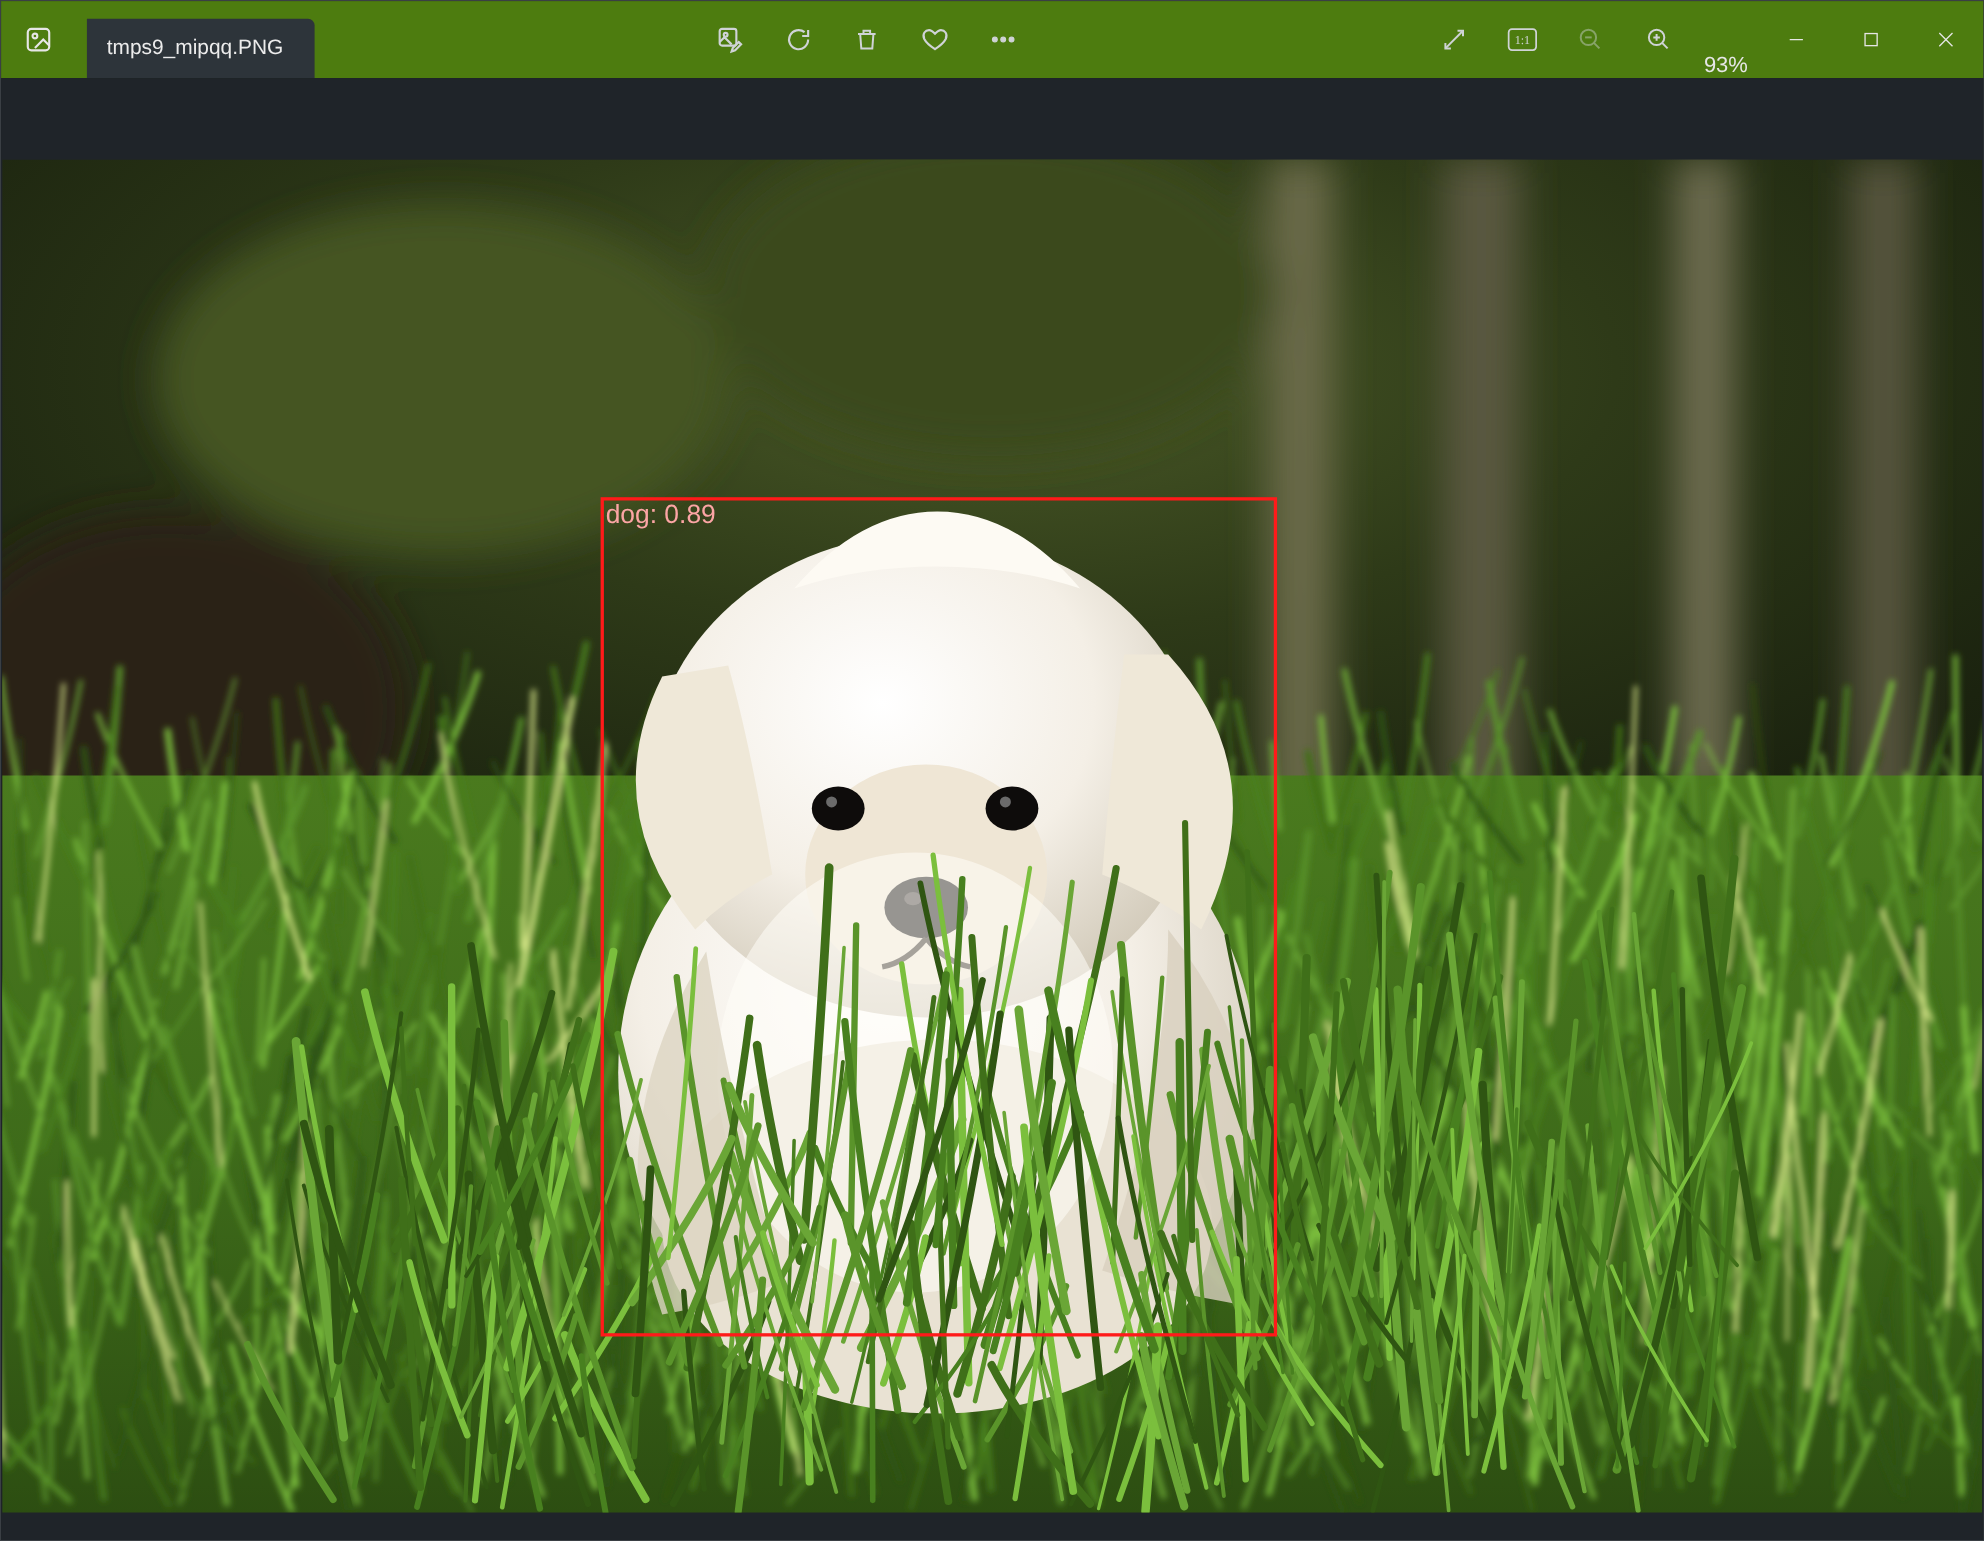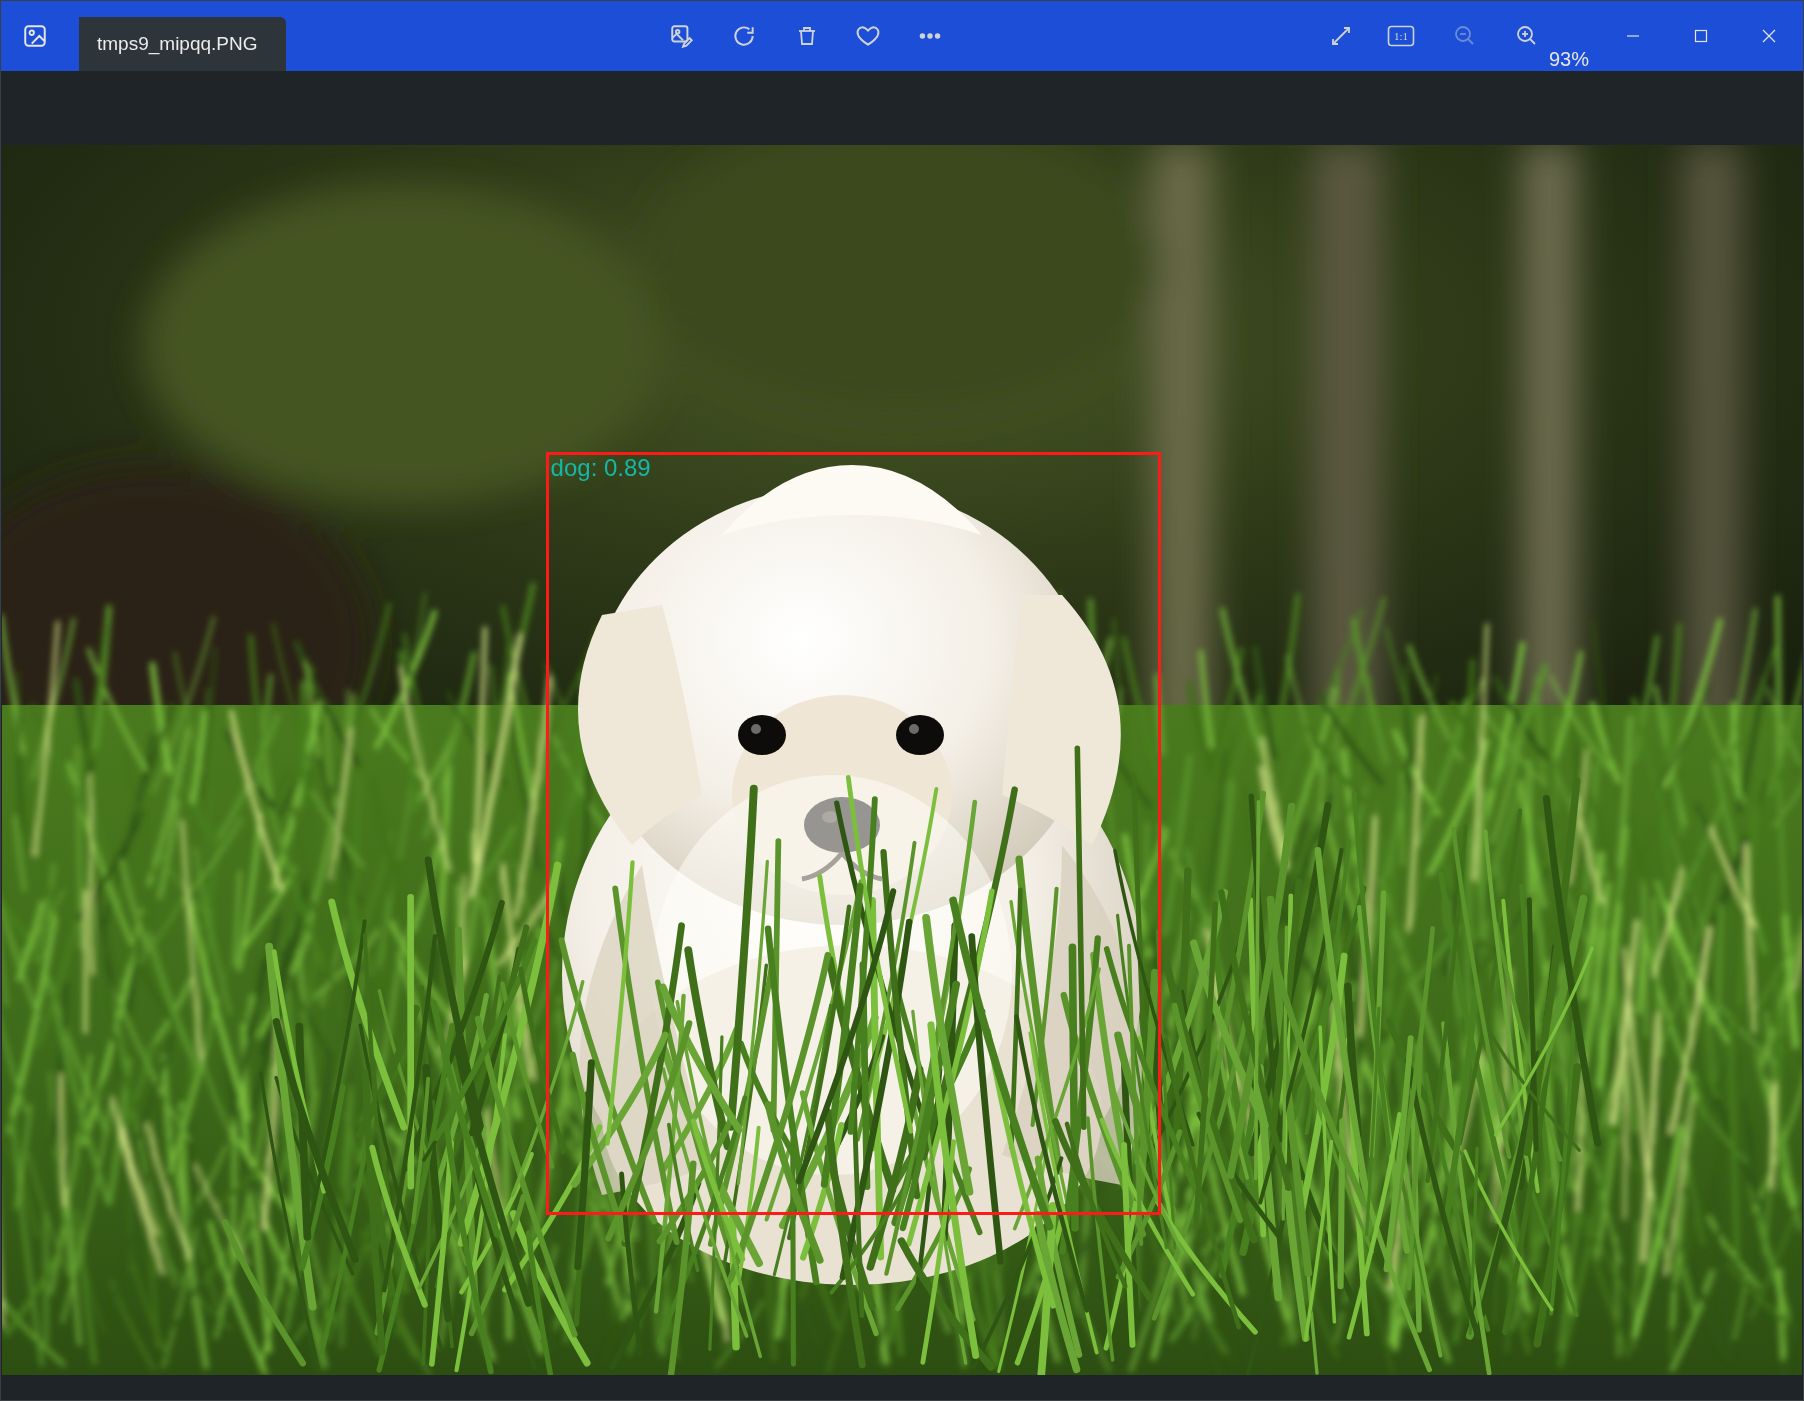--- a/index.html
+++ b/index.html
@@ -18,21 +18,21 @@
     height: 1401px;
     background: #1f2429;
     display: flex;
     flex-direction: column;
     border: 1px solid #3a3f44;
     box-sizing: border-box;
   }
   
   .titlebar {
     height: 70px;
-    background: #1d4ed8;
+    background: #4d7c0f;
     display: flex;
     align-items: stretch;
     flex: 0 0 70px;
   }
   .tb-left {
     display: flex;
     align-items: center;
     gap: 28px;
     padding-left: 18px;
   }
@@ -54,21 +54,21 @@
     height: 54px;
   }
   .tb-spacer { flex: 1 1 auto; }
   .tb-group {
     display:flex;
     align-items: center;
   }
   .tb-btn {
     width: 62px;
     height: 70px;
-    display:flex;align-items:center;justify-content:flex-end;
+    display:flex;align-items:center;justify-content:center;
     color:#cfd3d6;
   }
   .tb-btn svg { stroke:#cfd3d6; }
   .zoom-text {
     font-size: 20px;
     color:#e6e6e6;
     padding: 0 10px;
     display:flex;align-items:center;margin-top:46px;
   }
   .win-btns { display:flex; }
@@ -1526,18 +1526,18 @@
               <path d="M1384.525891632373 1124.2376114540466 q17.262945816186562 -138.67716049382716 24.168124142661185 -231.12860082304528" stroke="#6aa636" stroke-width="5.937285665294924" fill="none"></path>
               <path d="M495.15046296296293 1089.4564471879287 q-45.35236625514404 -138.92124485596707 -63.49331275720165 -231.53540809327848" stroke="#48801f" stroke-width="6.472372256515775" fill="none"></path>
               <path d="M973.650548696845 1210.4751800411523 q-31.954303840877916 -198.3474279835391 -44.73602537722908 -330.5790466392318" stroke="#7bbf3d" stroke-width="7.021604938271605" fill="none"></path>
               <path d="M561.0755315500686 1006.5839334705075 q-30.258916323731135 -109.43719135802469 -42.36248285322359 -182.39531893004116" stroke="#3f6f19" stroke-width="5.193008401920439" fill="none"></path>
               <path d="M1139.2155349794239 1098.9246827846364 q-8.722993827160495 -178.89423868312755 -12.212191358024693 -298.15706447187927" stroke="#5a942a" stroke-width="3.964977709190672" fill="none"></path>
             </g>
         </g>
       </svg>
 
       <div class="bbox" id="bbox" style="left: 30.2%; top: 25%; width: 34.2%; height: 62%; border-color: rgb(255, 26, 26);">
-        <span class="bbox-label" style="color: #14b8a6;">dog: 0.89</span>
+        <span class="bbox-label" style="color: #fca5a5;">dog: 0.89</span>
       </div>
 
     </div>
   </div>
 </div>
 
 </body></html>

